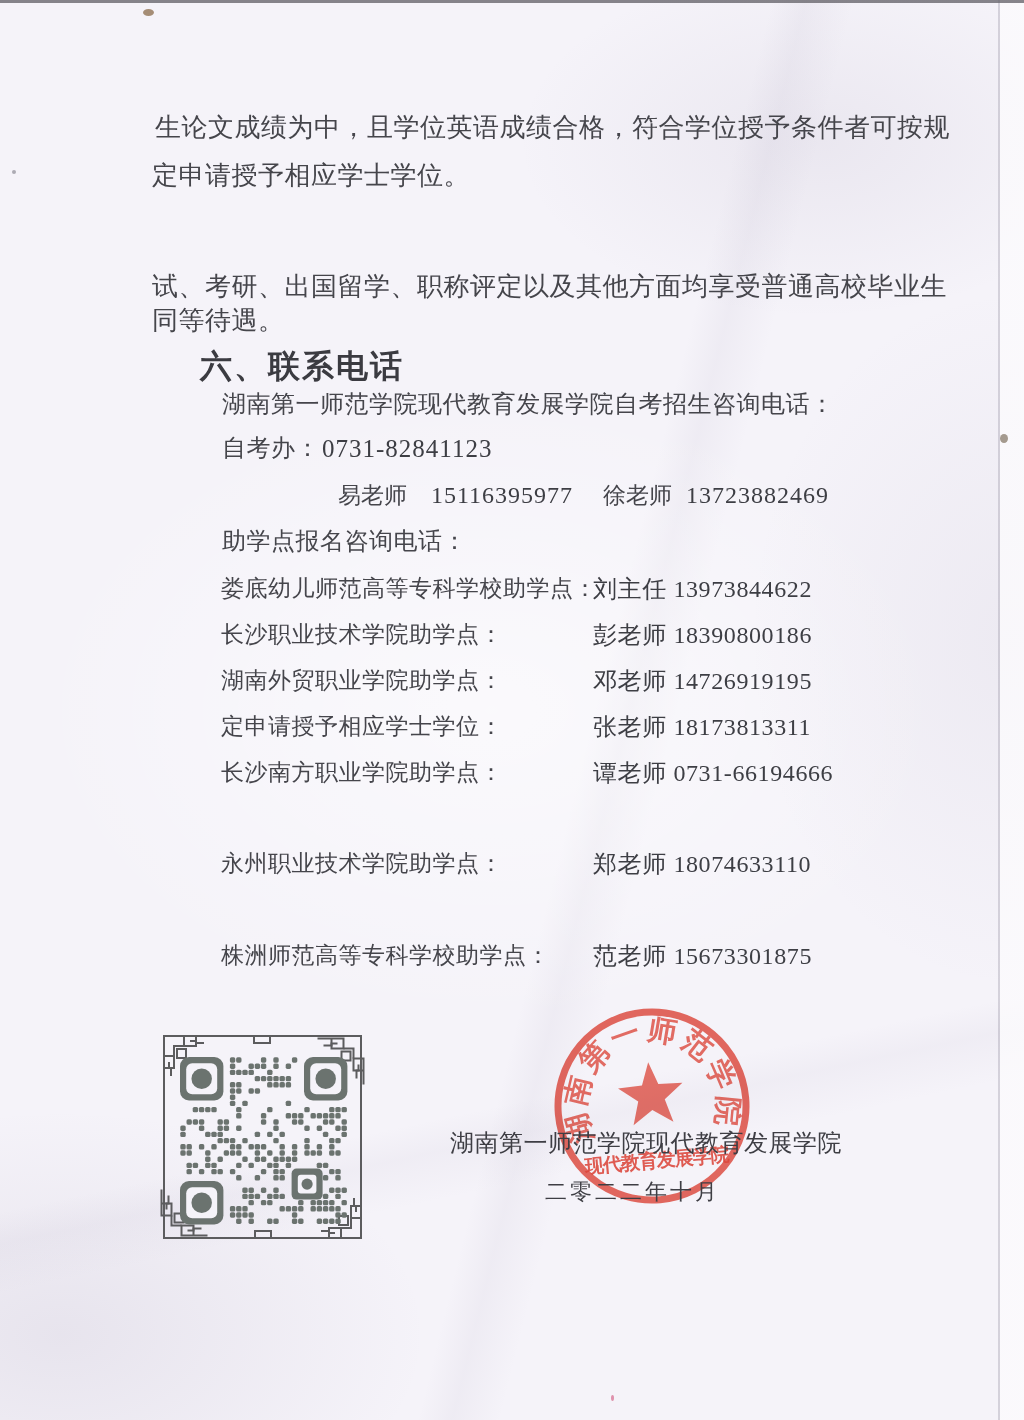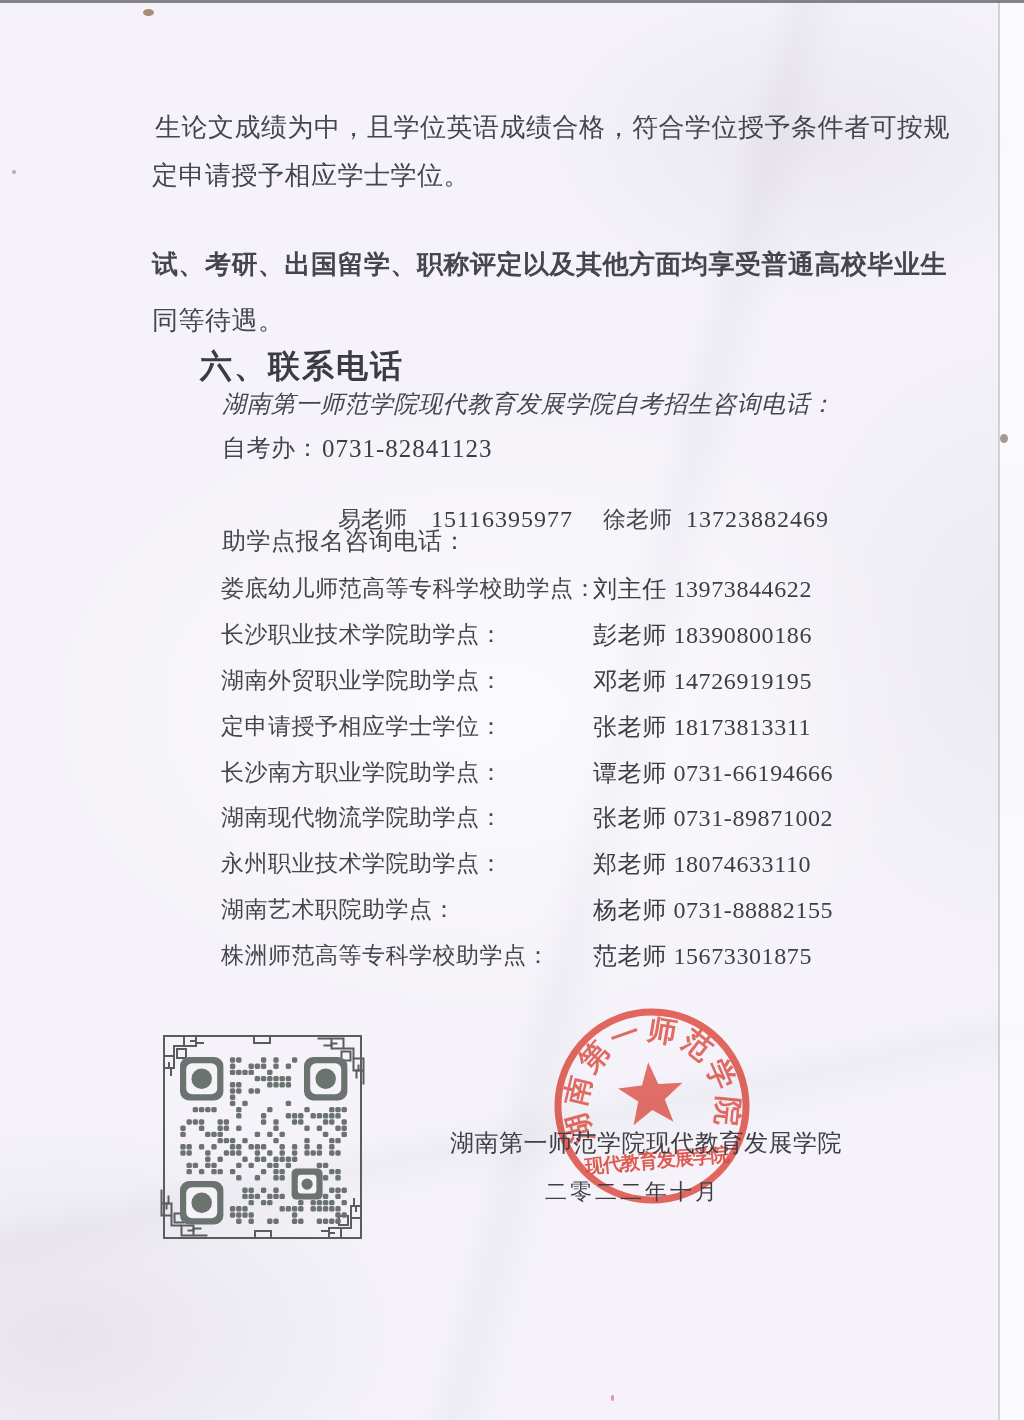--- a/index.html
+++ b/index.html
@@ -39,31 +39,31 @@
   .qr-svg{position:absolute;left:152px;top:1024px;}
   .speck{position:absolute;border-radius:50%;}
 </style>
 </head>
 <body>
 
 <div class="page">
 
   <div class="tline body-line" style="left:155px;top:112px;">生论文成绩为中，且学位英语成绩合格，符合学位授予条件者可按规</div>
   <div class="tline body-line" style="left:152px;top:160px;">定申请授予相应学士学位。</div>
-  <div class="tline body-line" style="left:152px;top:249px;font-weight:bold;">试、考研、出国留学、职称评定以及其他方面均享受普通高校毕业生</div>
+  <div class="tline body-line" style="left:152px;top:271px;">试、考研、出国留学、职称评定以及其他方面均享受普通高校毕业生</div>
   <div class="tline body-line" style="left:152px;top:305px;">同等待遇。</div>
 
   <div class="tline sec-heading" style="left:200px;top:346px;">六、联系电话</div>
 
-  <div class="tline contact-line" style="left:222px;top:389px;font-style:italic;">湖南第一师范学院现代教育发展学院自考招生咨询电话：</div>
+  <div class="tline contact-line" style="left:222px;top:389px;">湖南第一师范学院现代教育发展学院自考招生咨询电话：</div>
 
   <div class="tline contact-line" style="left:222px;top:433px;">自考办：</div>
   <div class="tline phone office-phone" style="left:322px;top:433px;">0731-82841123</div>
 
-  <div class="tline" style="left:338px;top:504px;">
+  <div class="tline" style="left:338px;top:480px;">
     <span class="t-name" style="margin-right:24px;">易老师</span><span class="t-phone phone" style="margin-right:30px;">15116395977</span><span class="t-name" style="margin-right:14px;">徐老师</span><span class="t-phone phone">13723882469</span>
   </div>
 
   <div class="tline contact-line" style="left:222px;top:526px;">助学点报名咨询电话：</div>
 
   <div class="hp-row" style="top:573px;">
     <span class="hp-label">娄底幼儿师范高等专科学校助学点：</span>
     <span class="hp-contact phone">刘主任 13973844622</span>
   </div>
   <div class="hp-row" style="top:619px;">
@@ -75,31 +75,23 @@
     <span class="hp-contact phone">邓老师 14726919195</span>
   </div>
   <div class="hp-row" style="top:711px;">
     <span class="hp-label">定申请授予相应学士学位：</span>
     <span class="hp-contact phone">张老师 18173813311</span>
   </div>
   <div class="hp-row" style="top:757px;">
     <span class="hp-label">长沙南方职业学院助学点：</span>
     <span class="hp-contact phone">谭老师 0731-66194666</span>
   </div>
-  <div class="hp-row" style="top:802px;">
-    <span class="hp-label">湖南现代物流学院助学点：</span>
-    <span class="hp-contact phone">张老师 0731-89871002</span>
-  </div>
   <div class="hp-row" style="top:848px;">
     <span class="hp-label">永州职业技术学院助学点：</span>
     <span class="hp-contact phone">郑老师 18074633110</span>
-  </div>
-  <div class="hp-row" style="top:894px;">
-    <span class="hp-label">湖南艺术职院助学点：</span>
-    <span class="hp-contact phone">杨老师 0731-88882155</span>
   </div>
   <div class="hp-row" style="top:940px;">
     <span class="hp-label">株洲师范高等专科学校助学点：</span>
     <span class="hp-contact phone">范老师 15673301875</span>
   </div>
 
   <svg class="qr-svg" width="221" height="226" viewBox="0 0 221 226">
     <defs>
       <g id="corner-orn" stroke="#5c5c5e" stroke-width="2" fill="none">
         <path d="M58,12 H32 V22 H44 V17 H38"></path>

